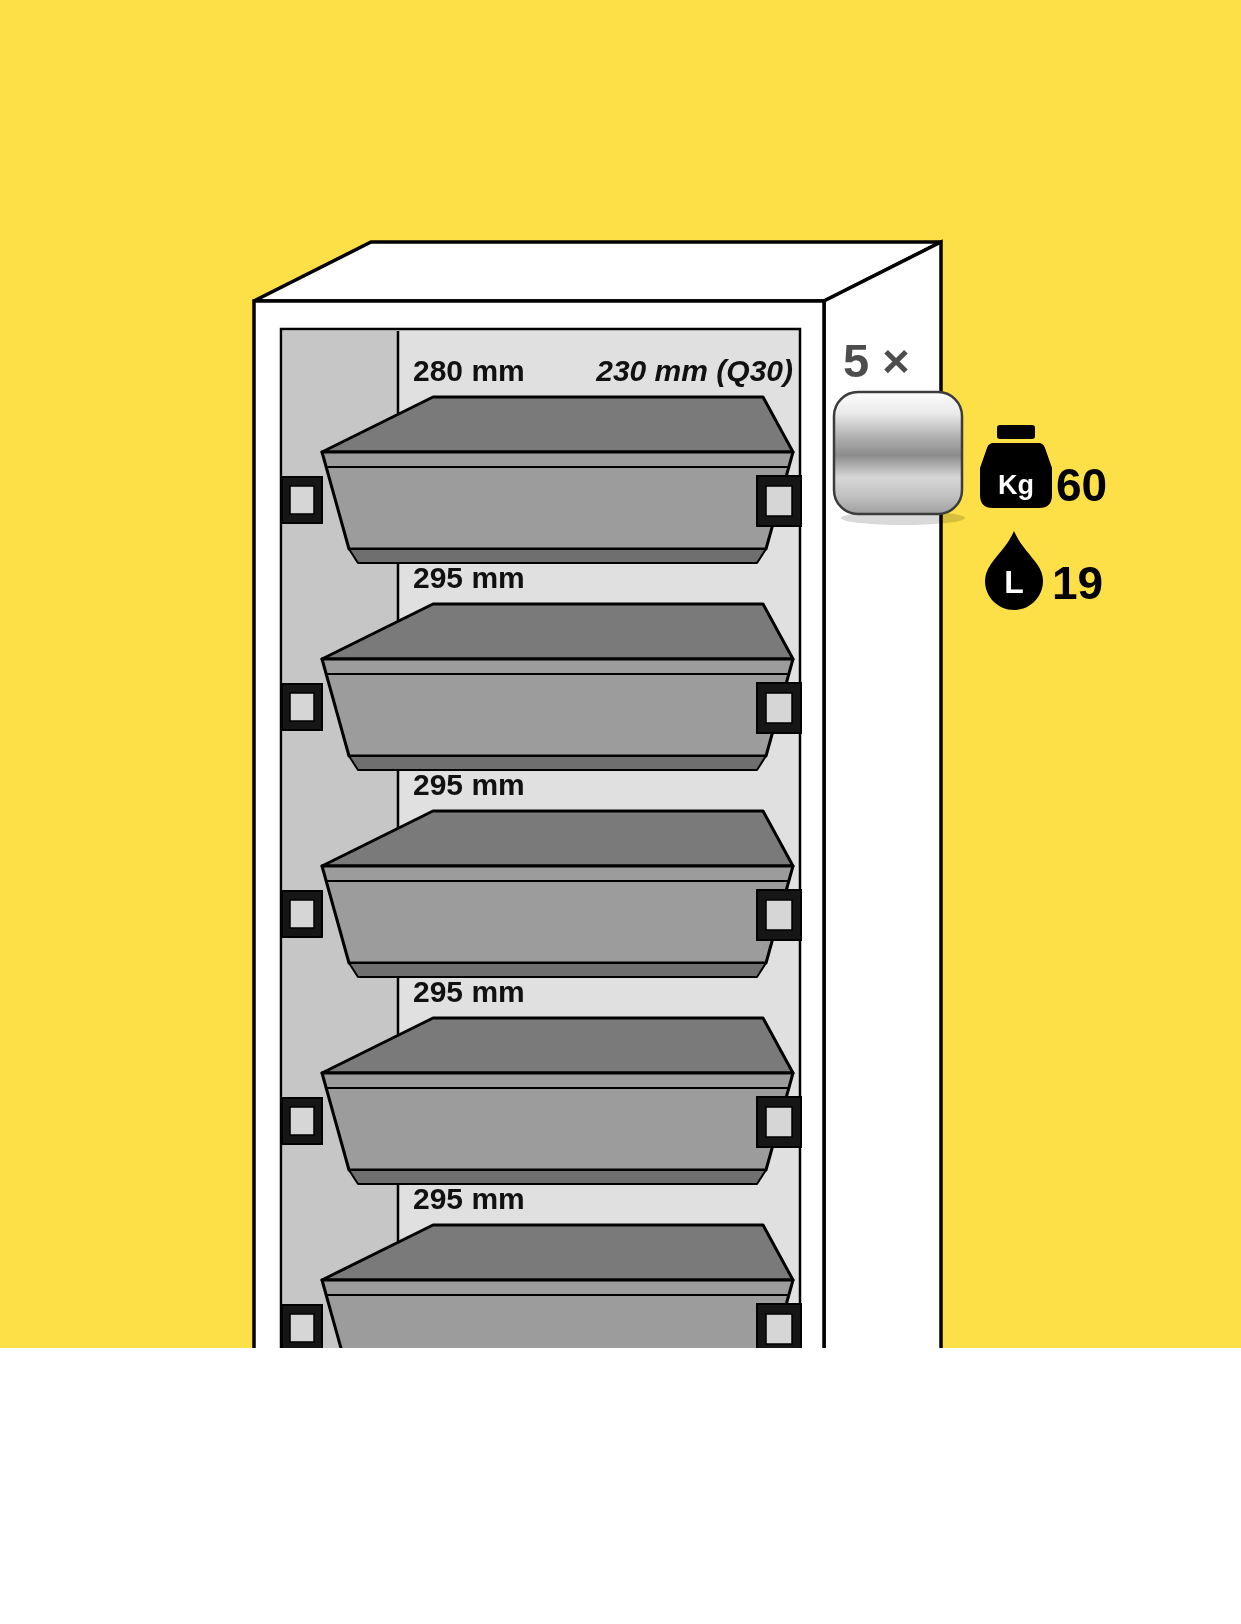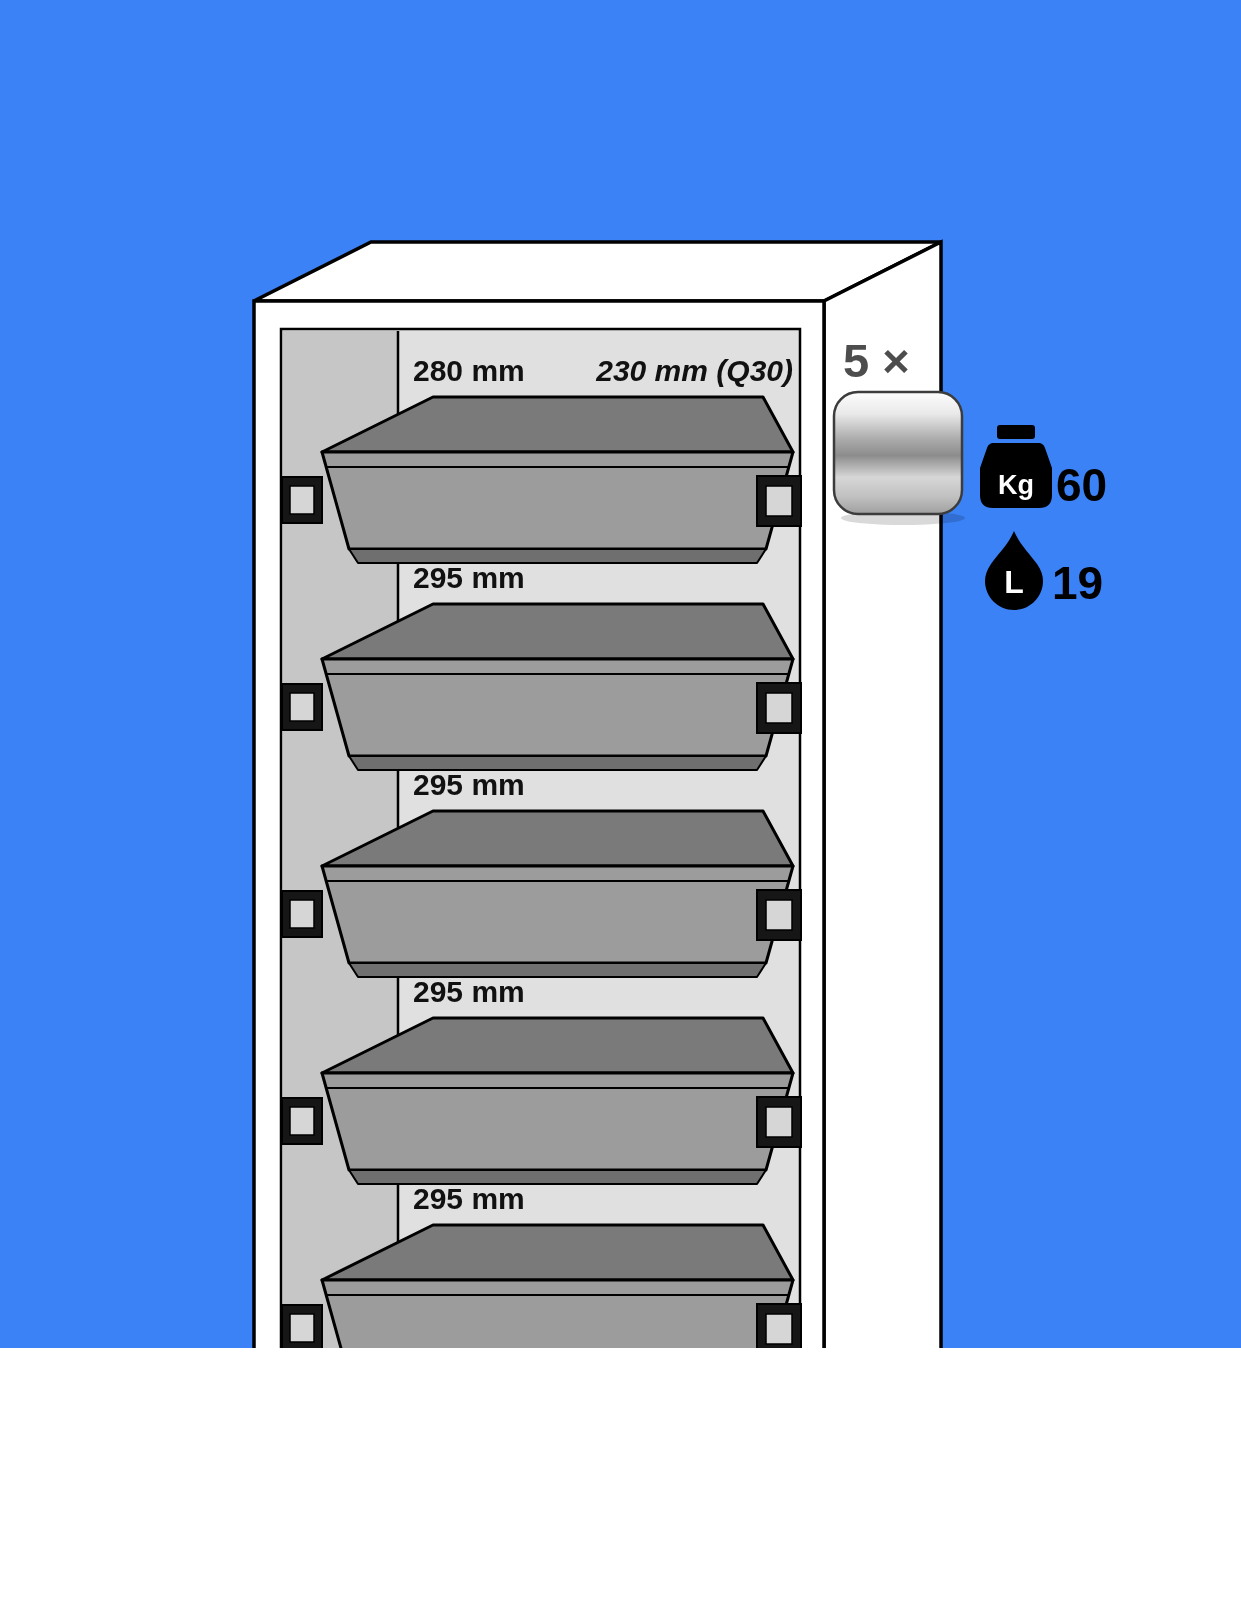--- a/index.html
+++ b/index.html
@@ -4,21 +4,21 @@
 <style>
   html, body {
     margin: 0;
     padding: 0;
     background: #ffffff;
   }
   .stage {
     position: relative;
     width: 1241px;
     height: 1348px;
-    background: #3b82f6;
+    background: #fde047;
     overflow: hidden;
     font-family: "Liberation Sans", sans-serif;
   }
   svg { position: absolute; inset: 0; }
 
   text { font-family: "Liberation Sans", sans-serif; }
 
   .dim-label   { font-size: 30px; font-weight: bold; fill: #111111; }
   .italic      { font-style: italic; }
   .qty-label   { font-size: 47px; font-weight: bold; fill: #4d4d4d; }

